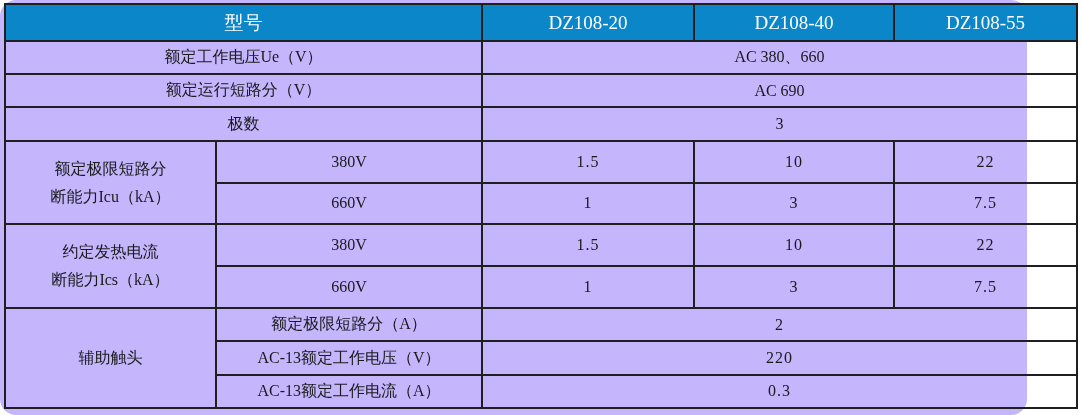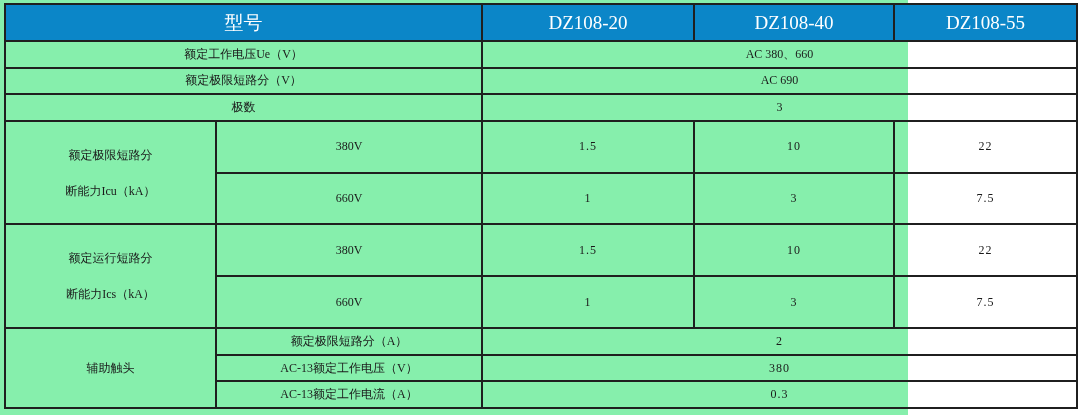--- a/index.html
+++ b/index.html
@@ -2,53 +2,54 @@
 <html><head>
 <meta charset="utf-8">
 <style>
   html, body {
     margin: 0;
     padding: 0;
     background: #ffffff;
   }
   .canvas {
     position: relative;
-    width: 908px;
+    width: 1027px;
     height: 415px;
-    background: #86efac;
+    background: #c4b5fd;
     font-family: "Liberation Serif", "DejaVu Serif", serif;
     color: #1a1a1a;
+    border-radius: 16px;
   }
   table.spec {
     position: absolute;
     left: 4px;
     top: 3px;
     width: 1072px;
     height: 406px;
     border-collapse: collapse;
     table-layout: fixed;
   }
   table.spec th, table.spec td {
     border: 2px solid #1f1f1f;
     text-align: center;
     vertical-align: middle;
     padding: 0;
-    font-size: 12px;
+    font-size: 16px;
     font-weight: normal;
     overflow: hidden;
   }
   table.spec th.model-head {
     background: #0b86c8;
     color: #ffffff;
     font-size: 19px;
   }
   tr.hdr { height: 37px; }
   td.wrap2 {
     white-space: pre-line;
-    line-height: 36px;
+    line-height: 28px;
     font-size: 20px;
   }
   td.num { font-size: 19px; letter-spacing: 1px; }
 </style>
 </head>
 <body>
 
 <div class="canvas">
   <table class="spec">
     <colgroup>
@@ -66,21 +67,21 @@
         <th class="model-head">DZ108-40</th>
         <th class="model-head">DZ108-55</th>
       </tr>
 
       <tr>
         <td colspan="2">额定工作电压Ue（V）</td>
         <td colspan="3">AC 380、660</td>
       </tr>
 
       <tr>
-        <td colspan="2">额定极限短路分（V）</td>
+        <td colspan="2">额定运行短路分（V）</td>
         <td colspan="3">AC 690</td>
       </tr>
 
       <tr>
         <td colspan="2">极数</td>
         <td colspan="3">3</td>
       </tr>
 
       <tr>
         <td class="wrap2" rowspan="2">额定极限短路分
@@ -91,42 +92,42 @@
         <td class="num">22</td>
       </tr>
       <tr>
         <td>660V</td>
         <td class="num">1</td>
         <td class="num">3</td>
         <td class="num">7.5</td>
       </tr>
 
       <tr>
-        <td class="wrap2" rowspan="2">额定运行短路分
+        <td class="wrap2" rowspan="2">约定发热电流
 断能力Ics（kA）</td>
         <td>380V</td>
         <td class="num">1.5</td>
         <td class="num">10</td>
         <td class="num">22</td>
       </tr>
       <tr>
         <td>660V</td>
         <td class="num">1</td>
         <td class="num">3</td>
         <td class="num">7.5</td>
       </tr>
 
       <tr>
         <td rowspan="3">辅助触头</td>
         <td>额定极限短路分（A）</td>
         <td class="num" colspan="3">2</td>
       </tr>
       <tr>
         <td>AC-13额定工作电压（V）</td>
-        <td class="num" colspan="3">380</td>
+        <td class="num" colspan="3">220</td>
       </tr>
       <tr>
         <td>AC-13额定工作电流（A）</td>
         <td class="num" colspan="3">0.3</td>
       </tr>
     </tbody>
   </table>
 </div>
 
 </body></html>

